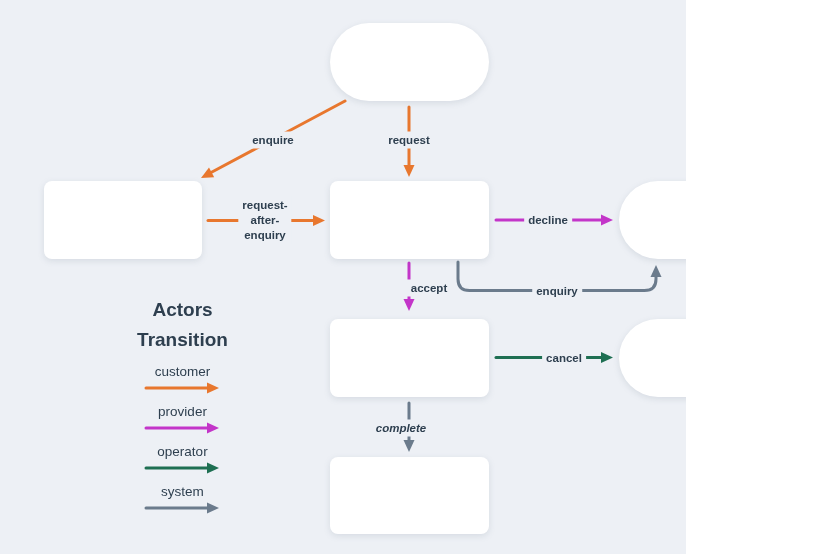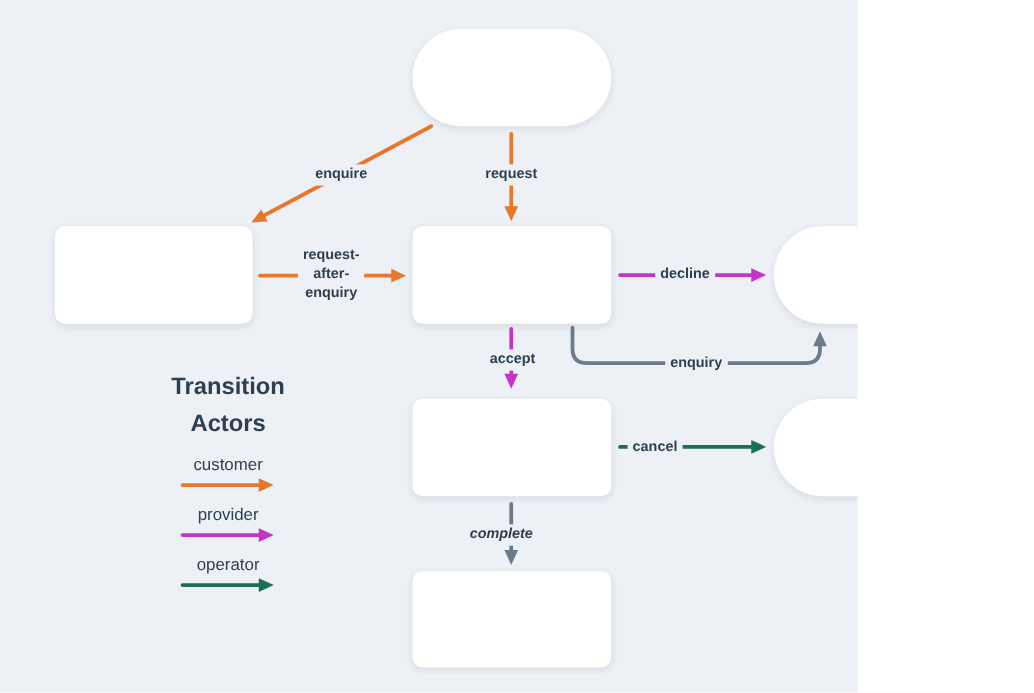--- a/index.html
+++ b/index.html
@@ -80,29 +80,29 @@
   <div class="node rect" style="left:330px; top:319px; width:159px; height:78px;"></div>
   <div class="node pill" style="left:619px; top:319px; width:156px; height:78px;"></div>
   <div class="node rect" style="left:330px; top:457px; width:159px; height:77px;"></div>
 
   <span class="elabel" style="left:273px; top:140px;">enquire</span>
   <span class="elabel" style="left:409px; top:140px;">request</span>
   <span class="elabel" style="left:265px; top:220px;">request-
 after-
 enquiry</span>
   <span class="elabel" style="left:548px; top:220px;">decline</span>
-  <span class="elabel" style="left:410px; top:288px;">accept</span>
+  <span class="elabel" style="left:429px; top:288px;">accept</span>
   <span class="elabel" style="left:557px; top:290.5px;">enquiry</span>
-  <span class="elabel" style="left:524px; top:357.5px;">cancel</span>
+  <span class="elabel" style="left:564px; top:357.5px;">cancel</span>
   <span class="elabel" style="left:401px; top:428px;font-style:italic;">complete</span>
 
   <div class="legend">
     <div class="legend-title">
+      <div>Actors</div>
       <div>Transition</div>
-      <div>Actors</div>
     </div>
     <div class="legend-row">
       <span class="lbl">customer</span>
       <svg width="80" height="14" viewBox="0 0 80 14" style="color: rgb(232, 119, 46);">
         <line x1="3" y1="7" x2="64" y2="7"></line>
           <polygon points="64,1.5 76,7 64,12.5"></polygon>
       </svg>
     </div>
     <div class="legend-row">
       <span class="lbl">provider</span>
@@ -111,15 +111,22 @@
           <polygon points="64,1.5 76,7 64,12.5"></polygon>
       </svg>
     </div>
     <div class="legend-row">
       <span class="lbl">operator</span>
       <svg width="80" height="14" viewBox="0 0 80 14" style="color: rgb(30, 111, 82);">
         <line x1="3" y1="7" x2="64" y2="7"></line>
           <polygon points="64,1.5 76,7 64,12.5"></polygon>
       </svg>
     </div>
+    <div class="legend-row">
+      <span class="lbl">system</span>
+      <svg width="80" height="14" viewBox="0 0 80 14" style="color: rgb(107, 123, 140);">
+        <line x1="3" y1="7" x2="64" y2="7"></line>
+          <polygon points="64,1.5 76,7 64,12.5"></polygon>
+      </svg>
+    </div>
   </div>
 
 </div>
 
 </body></html>

